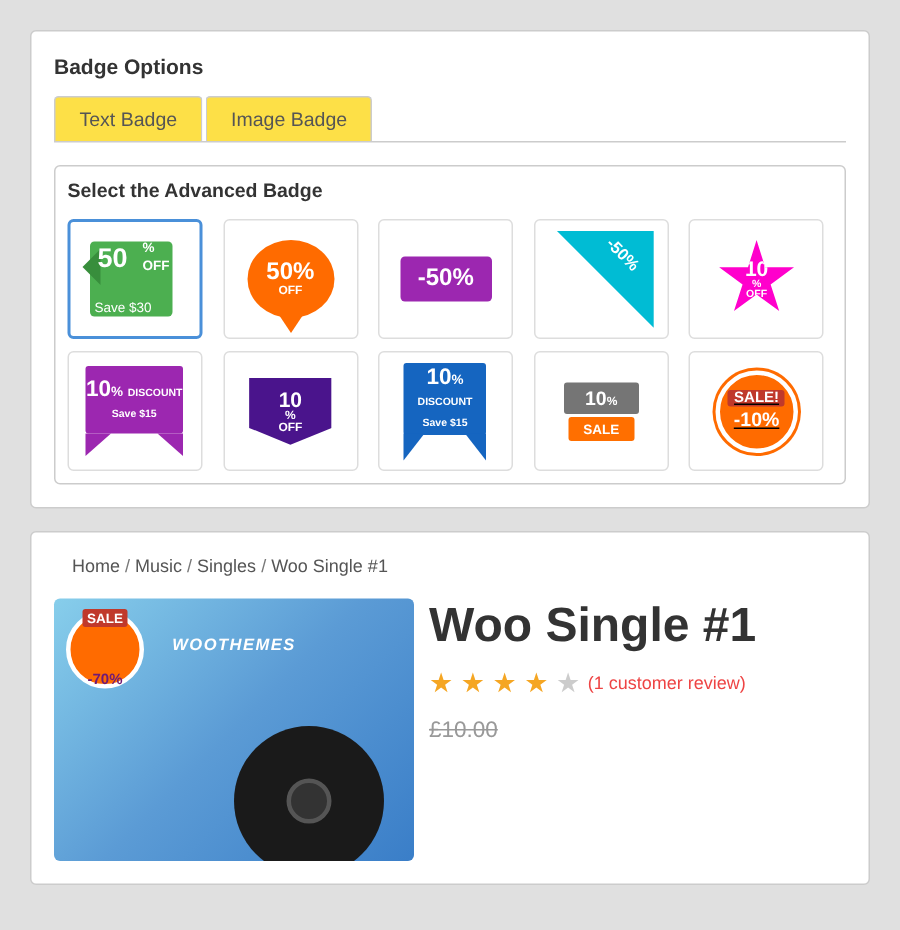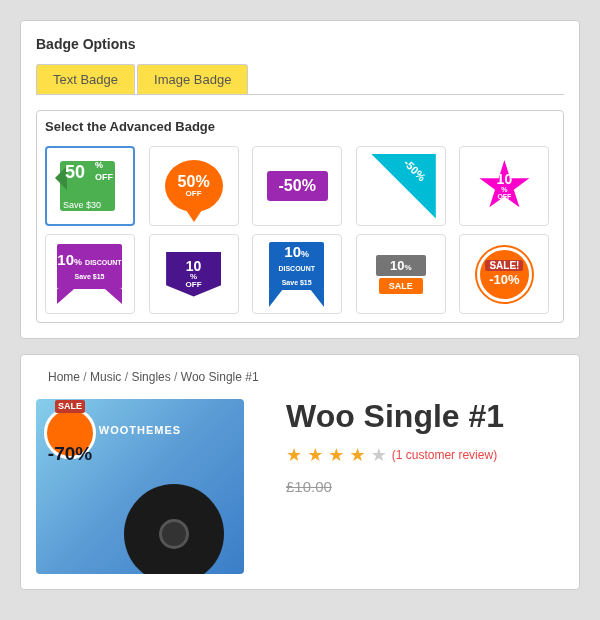--- a/index.html
+++ b/index.html
@@ -440,20 +440,21 @@
       width: 55px;
       height: 55px;
       background: #FF6B00;
       border-radius: 50%;
       border: 3px solid #fff;
       box-shadow: 0 0 0 2px #FF6B00;
       display: flex;
       flex-direction: column;
       align-items: center;
       justify-content: center;
+      text-decoration: underline;
     }
     .orange-circle-text {
       color: #fff;
       font-size: 9px;
       font-weight: bold;
       text-align: center;
       line-height: 1.3;
     }
     .orange-circle-text .sale {
       font-size: 10px;
@@ -513,37 +514,38 @@
     .sale-badge-product .sale-text {
       color: #fff;
       font-size: 9px;
       font-weight: bold;
       background: #c0392b;
       padding: 0 3px;
       border-radius: 2px;
       line-height: 1.4;
     }
     .sale-badge-product .discount-text {
-      color: #0f172a;
-      font-size: 19px;
+      color: #701a75;
+      font-size: 10px;
       font-weight: bold;
       line-height: 1.2;
       margin-top: 30px;
     }
 
     .product-image-box {
-      width: 208px;
+      width: 240px;
       height: 175px;
       background: linear-gradient(135deg, #87CEEB 0%, #5B9BD5 50%, #3A7EC8 100%);
       border-radius: 4px;
       display: flex;
       align-items: center;
       justify-content: center;
       position: relative;
       overflow: hidden;
+      font-style: italic;
     }
     .woothemes-label {
       position: absolute;
       top: 25px;
       left: 50%;
       transform: translateX(-50%);
       color: #fff;
       font-size: 11px;
       font-weight: bold;
       letter-spacing: 1px;

